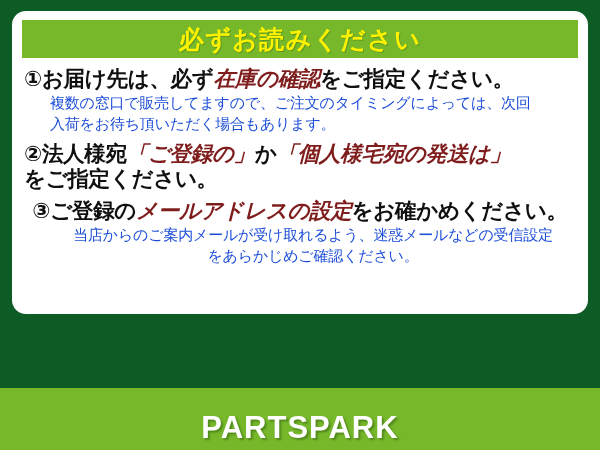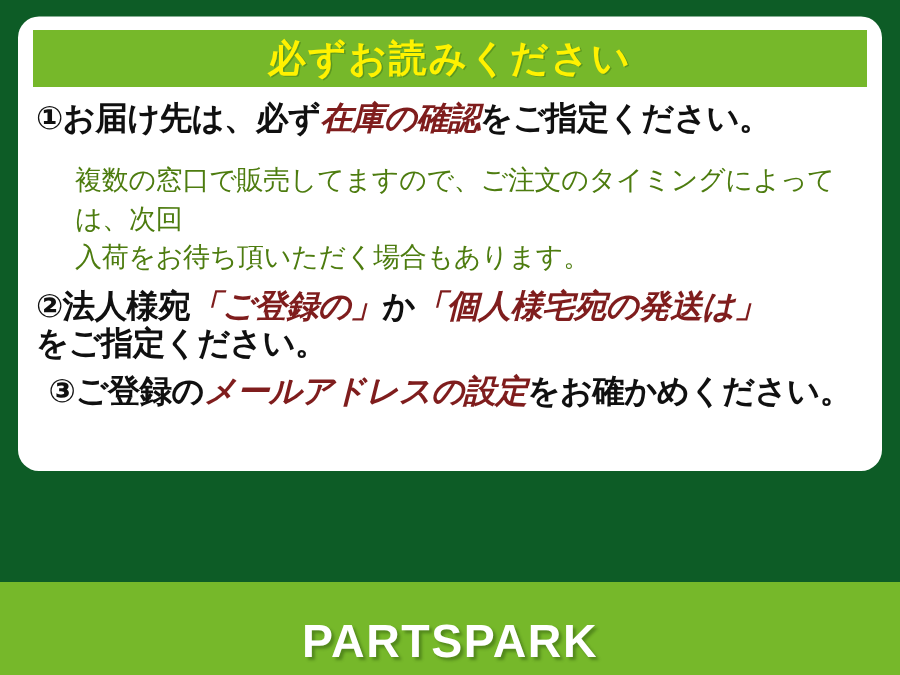--- a/index.html
+++ b/index.html
@@ -76,24 +76,24 @@
     line-height: 1.17;
     letter-spacing: -0.3px;
     white-space: pre-wrap;
   }
   .hl {
     color: #7f1d1d;
     font-style: italic;
   }
 
   .item-sub {
-    margin-top: 16px;
+    margin-top: 0;
     padding-left: 26px;
-    font-size: 18px;
-    color: #4d7c0f;
+    font-size: 15px;
+    color: #1d4ed8;
     line-height: 1.42;
     letter-spacing: -0.2px;
     white-space: pre-wrap;
   }
 
   .footer {
     position: absolute;
     left: 0;
     right: 0;
     bottom: 0;
@@ -131,20 +131,22 @@
 入荷をお待ち頂いただく場合もあります。</div>
       </div>
 
       <div class="item">
         <div class="item-head"><span>②</span><span>法人様宛</span><span class="hl">「ご登録の」</span><span>か</span><span class="hl">「個人様宅宛の発送は」</span><span>
 をご指定ください。</span></div>
       </div>
 
       <div class="item">
         <div class="item-head"><span>③</span><span>ご登録の</span><span class="hl">メールアドレスの設定</span><span>をお確かめください。</span></div>
+        <div class="item-sub">当店からのご案内メールが受け取れるよう、迷惑メールなどの受信設定
+をあらかじめご確認ください。</div>
       </div>
 
     </div>
   </div>
 
   <div class="footer">
     <div class="brand">PARTSPARK</div>
   </div>
 
 </div>

